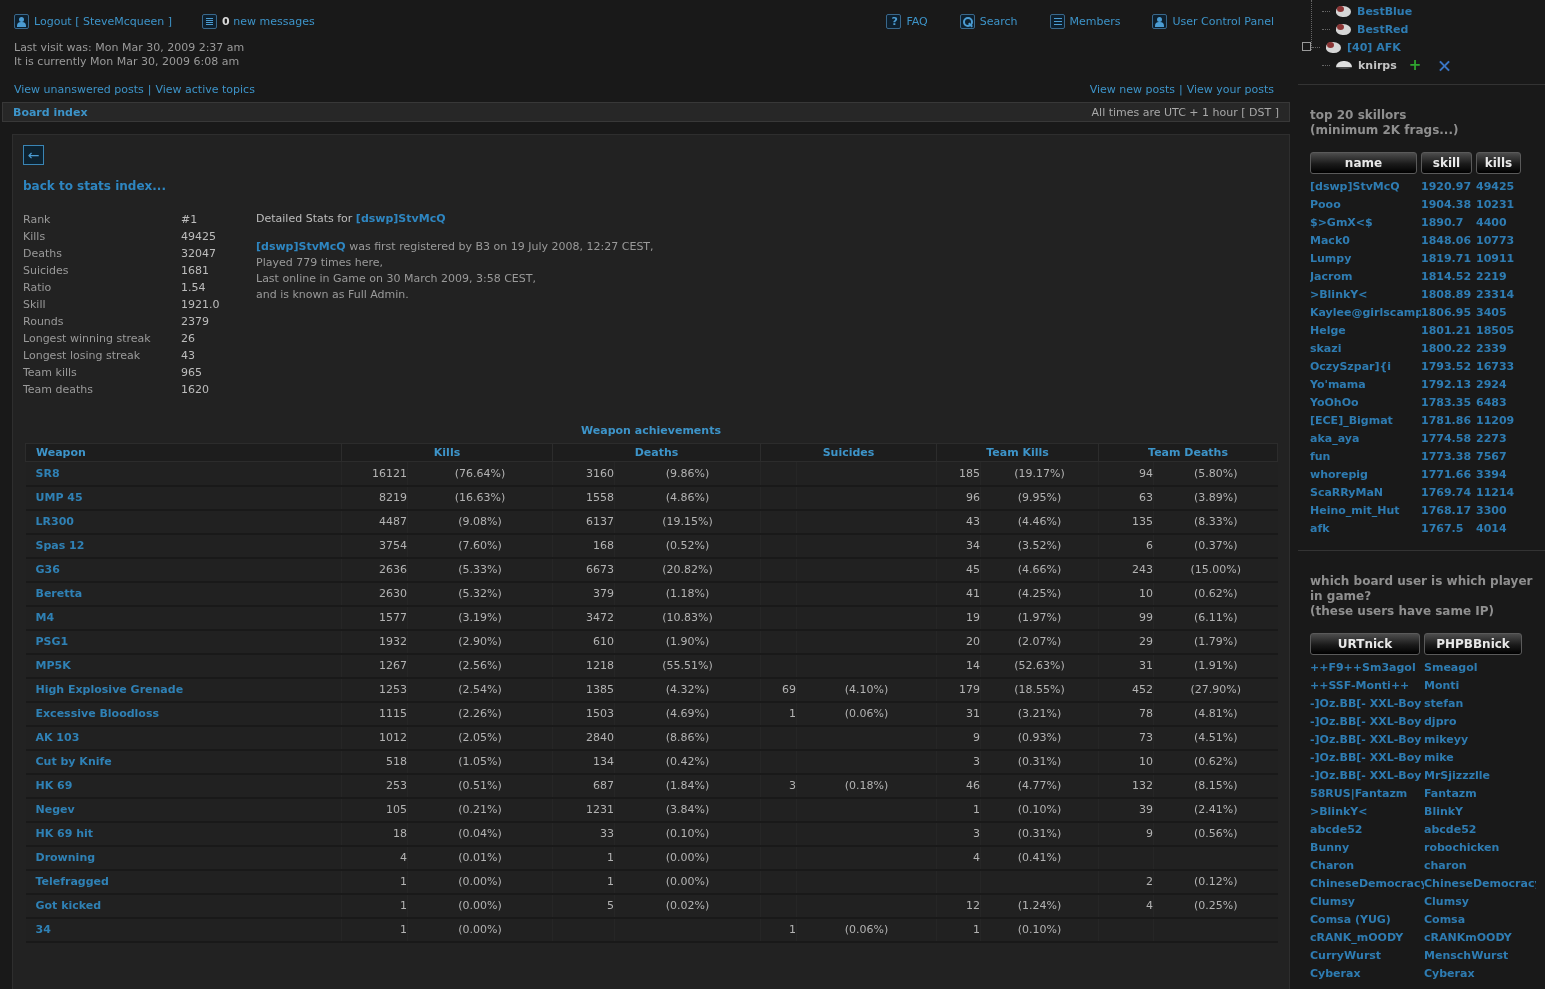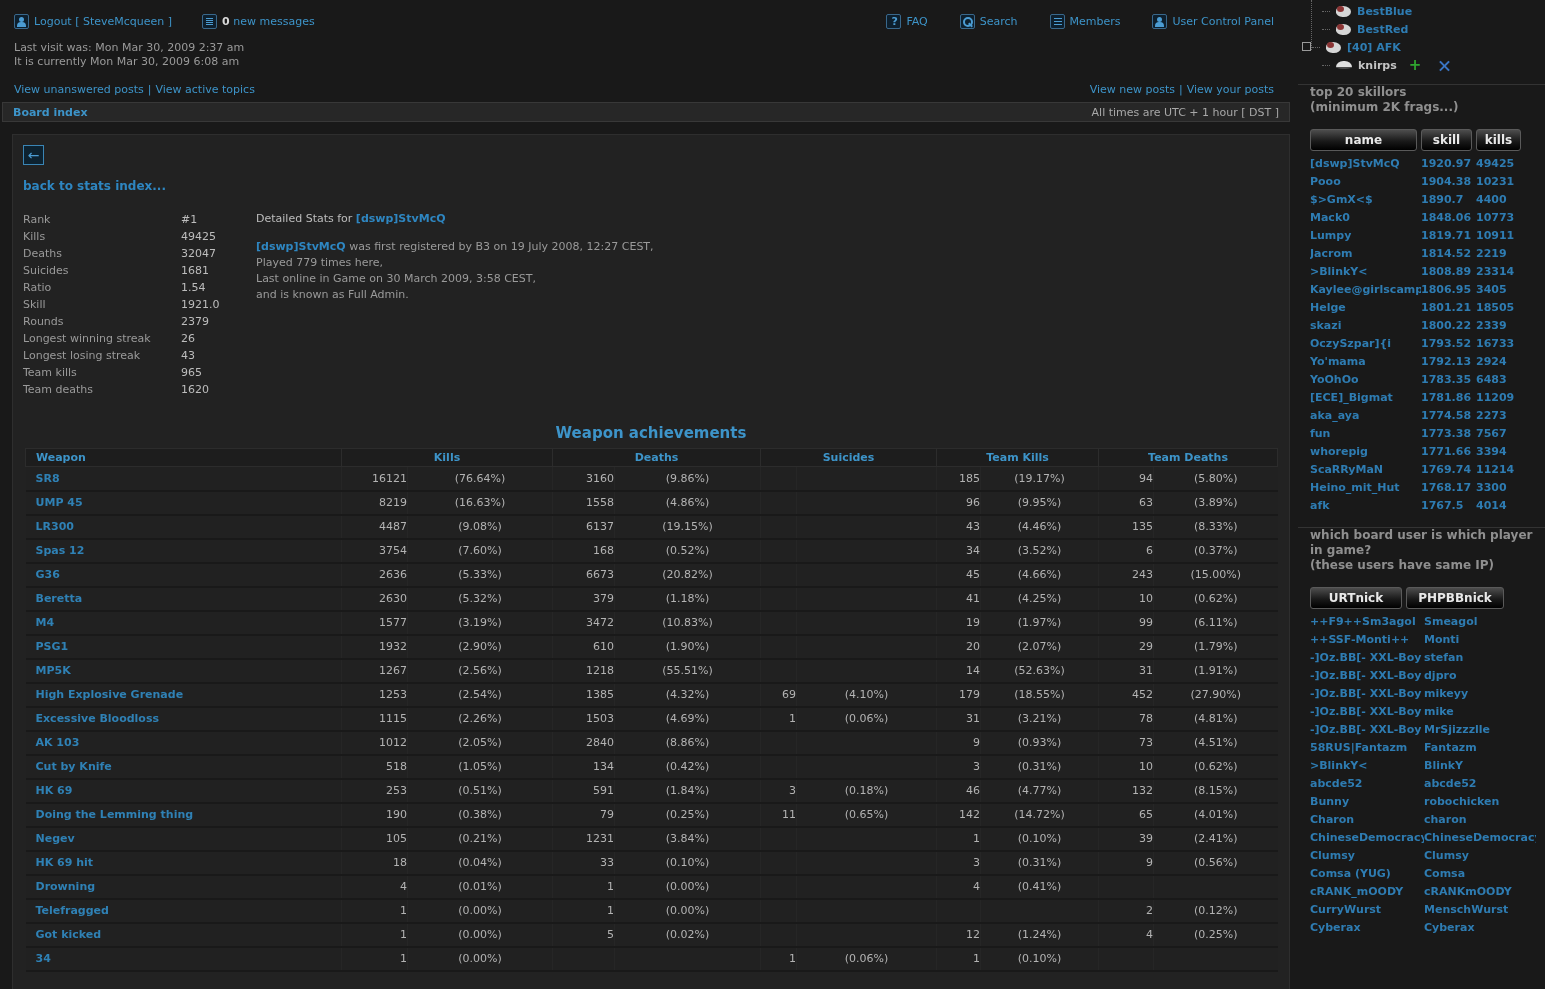--- a/index.html
+++ b/index.html
@@ -53,21 +53,21 @@
   .statswrap { display:flex; margin:18px 0 0 4px; }
   .statlist { width:215px; }
   .statrow { display:flex; height:17px; line-height:17px; }
   .statrow .lbl { width:158px; color:#9a9a9a; }
   .statrow .val { color:#bdbdbd; }
   .detail { margin-left:18px; line-height:16px; color:#9a9a9a; }
   .detail .t1 { margin-bottom:12px; color:#bdbdbd; }
   .detail a { color:#2e86c1; font-weight:bold; }
 
   
-  .wtitle { text-align:center; color:#3d94c9; font-weight:bold; font-size:15px; margin:26px 0 6px 0; }
+  .wtitle { text-align:center; color:#3d94c9; font-weight:bold; font-size:11px; margin:26px 0 6px 0; }
   table.wt { border-collapse:collapse; table-layout:fixed; width:1252px; margin-left:6px; }
   table.wt th, table.wt td { font-weight:normal; padding:0; height:24px; vertical-align:middle; }
   table.wt thead th { background:#1d1d1d; border:1px solid #2c2c2c; color:#3d94c9; font-weight:bold; height:18px; }
   table.wt thead th.wcol { text-align:left; padding-left:10px; }
   table.wt tbody tr { background:#212121; border-bottom:2px solid #191919; }
   table.wt tbody td { border-left:1px solid #262626; }
   table.wt td.wname { padding-left:10px; border-left:none; }
   table.wt td.wname a { color:#2f81b5; font-weight:bold;margin-top:27px; }
   table.wt td.num { text-align:right; color:#b3b3b3; }
   table.wt td.pct { text-align:center; color:#b3b3b3; }
@@ -84,28 +84,28 @@
   .tname { color:#2e7cb2; font-weight:bold; }
   .tname.plain { color:#c4c4c4; }
   .afkbox { position:absolute; left:4px; top:4px; width:9px; height:9px; border:1px solid #9a9a9a; background:#191919; }
   .plus-ic { color:#2fa52f; font-weight:bold; font-size:15px; line-height:10px; margin-left:6px; }
   .swords-ic { width:14px; height:13px; position:relative; margin-left:10px; flex:0 0 auto; }
   .swords-ic::before, .swords-ic::after { content:""; position:absolute; left:1px; top:6px; width:13px; height:2px; background:#3a75c4; }
   .swords-ic::before { transform:rotate(45deg); }
   .swords-ic::after  { transform:rotate(-45deg); }
 
   .sdivider { border-top:1px solid #333; margin:8px 0 0 0; }
-  .sheading { margin:0 0 0 12px; color:#8f8f8f; font-weight:bold; font-size:12px; line-height:15px; width:225px; }
+  .sheading { margin:23px 0 0 12px; color:#8f8f8f; font-weight:bold; font-size:12px; line-height:15px; width:225px; }
 
   .sbtnrow { display:flex; gap:4px; margin:14px 0 4px 12px; }
   .sbtn { height:22px; line-height:20px; text-align:center; color:#e8e8e8; font-weight:bold; font-size:12px;
           background:linear-gradient(180deg,#4d4d4d 0%,#1a1a1a 55%,#000 100%);
           border:1px solid #5a5a5a; border-radius:3px; }
   .sb-name { width:107px; } .sb-skill { width:51px; } .sb-kills { width:45px; }
-  .sb-urt { width:92px; } .sb-php { width:98px; }
+  .sb-urt { width:110px; } .sb-php { width:98px; }
 
   .srow { display:flex; height:18px; line-height:18px; margin-left:12px; }
   .srow span { color:#2e7cb2; font-weight:bold; white-space:nowrap; overflow:hidden; }
   .sc-name { width:111px; } .sc-skill { width:55px; } .sc-kills { width:60px; }
   .sc-urt { width:114px; } .sc-php { width:112px; }
 </style>
 </head>
 <body>
 
 <div class="main-col">
@@ -439,43 +439,30 @@
             <td class="num">3</td>
             <td class="pct">(0.31%)</td>
             <td class="num">10</td>
             <td class="pct">(0.62%)</td>
           </tr>
 
           <tr>
             <td class="wname"><a>HK 69</a></td>
             <td class="num">253</td>
             <td class="pct">(0.51%)</td>
-            <td class="num">591</td>
+            <td class="num">687</td>
             <td class="pct">(1.84%)</td>
             <td class="num">3</td>
             <td class="pct">(0.18%)</td>
             <td class="num">46</td>
             <td class="pct">(4.77%)</td>
             <td class="num">132</td>
             <td class="pct">(8.15%)</td>
           </tr>
 
-          <tr>
-            <td class="wname"><a>Doing the Lemming thing</a></td>
-            <td class="num">190</td>
-            <td class="pct">(0.38%)</td>
-            <td class="num">79</td>
-            <td class="pct">(0.25%)</td>
-            <td class="num">11</td>
-            <td class="pct">(0.65%)</td>
-            <td class="num">142</td>
-            <td class="pct">(14.72%)</td>
-            <td class="num">65</td>
-            <td class="pct">(4.01%)</td>
-          </tr>
 
           <tr>
             <td class="wname"><a>Negev</a></td>
             <td class="num">105</td>
             <td class="pct">(0.21%)</td>
             <td class="num">1231</td>
             <td class="pct">(3.84%)</td>
             <td class="num"></td>
             <td class="pct"></td>
             <td class="num">1</td>

